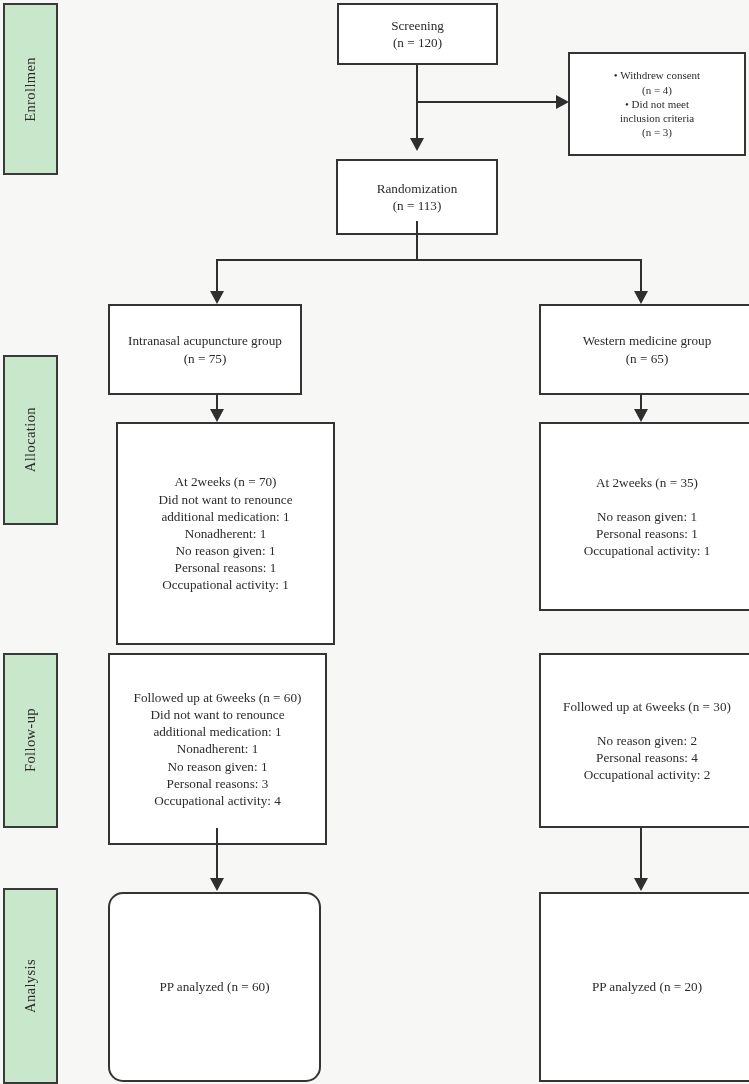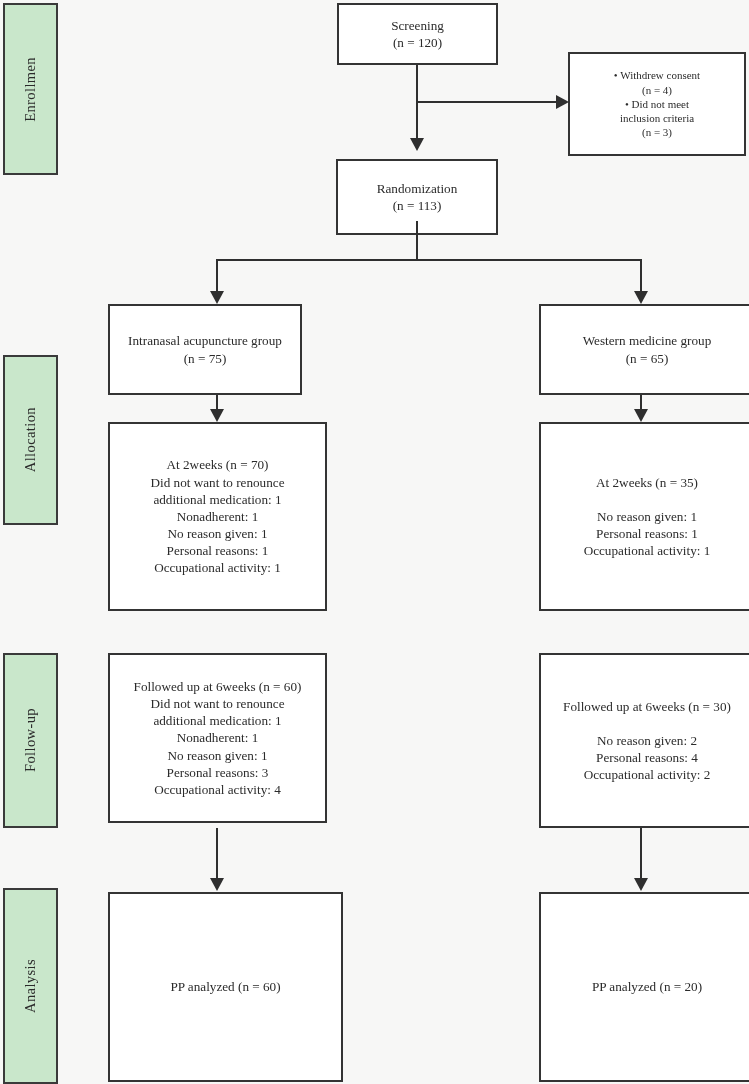--- a/index.html
+++ b/index.html
@@ -147,39 +147,39 @@
     <span class="inner">Western medicine group
 (n = 65)</span>
   </div>
 
   <div class="vline" style="left:216px; top:395px; height:16px;"></div>
   <div class="arrow-down" style="left:210px; top:409px;"></div>
 
   <div class="vline" style="left:640px; top:395px; height:16px;"></div>
   <div class="arrow-down" style="left:634px; top:409px;"></div>
 
-  <div class="box" style="left:108px; top:422px; width:219px; height:189px;">
+  <div class="box" style="left:116px; top:422px; width:219px; height:223px;">
     <span class="inner">At 2weeks (n = 70)
 Did not want to renounce
 additional medication: 1
 Nonadherent: 1
 No reason given: 1
 Personal reasons: 1
 Occupational activity: 1</span>
   </div>
 
   <div class="box" style="left:539px; top:422px; width:216px; height:189px;">
     <span class="inner">At 2weeks (n = 35)
 
 No reason given: 1
 Personal reasons: 1
 Occupational activity: 1</span>
   </div>
 
-  <div class="box" style="left:108px; top:653px; width:219px; height:170px;">
+  <div class="box" style="left:108px; top:653px; width:219px; height:192px;">
     <span class="inner">Followed up at 6weeks (n = 60)
 Did not want to renounce
 additional medication: 1
 Nonadherent: 1
 No reason given: 1
 Personal reasons: 3
 Occupational activity: 4</span>
   </div>
 
   <div class="box" style="left:539px; top:653px; width:216px; height:175px;">
@@ -189,21 +189,21 @@
 Personal reasons: 4
 Occupational activity: 2</span>
   </div>
 
   <div class="vline" style="left:216px; top:828px; height:52px;"></div>
   <div class="arrow-down" style="left:210px; top:878px;"></div>
 
   <div class="vline" style="left:640px; top:828px; height:52px;"></div>
   <div class="arrow-down" style="left:634px; top:878px;"></div>
 
-  <div class="box" style="left:108px; top:892px; width:235px; height:190px;">
+  <div class="box" style="left:108px; top:892px; width:213px; height:190px;border-radius:15px;">
     <span class="inner">PP  analyzed (n = 60)</span>
   </div>
 
   <div class="box" style="left:539px; top:892px; width:216px; height:190px;">
     <span class="inner">PP  analyzed (n = 20)</span>
   </div>
 
 </div>
 
 </body></html>

